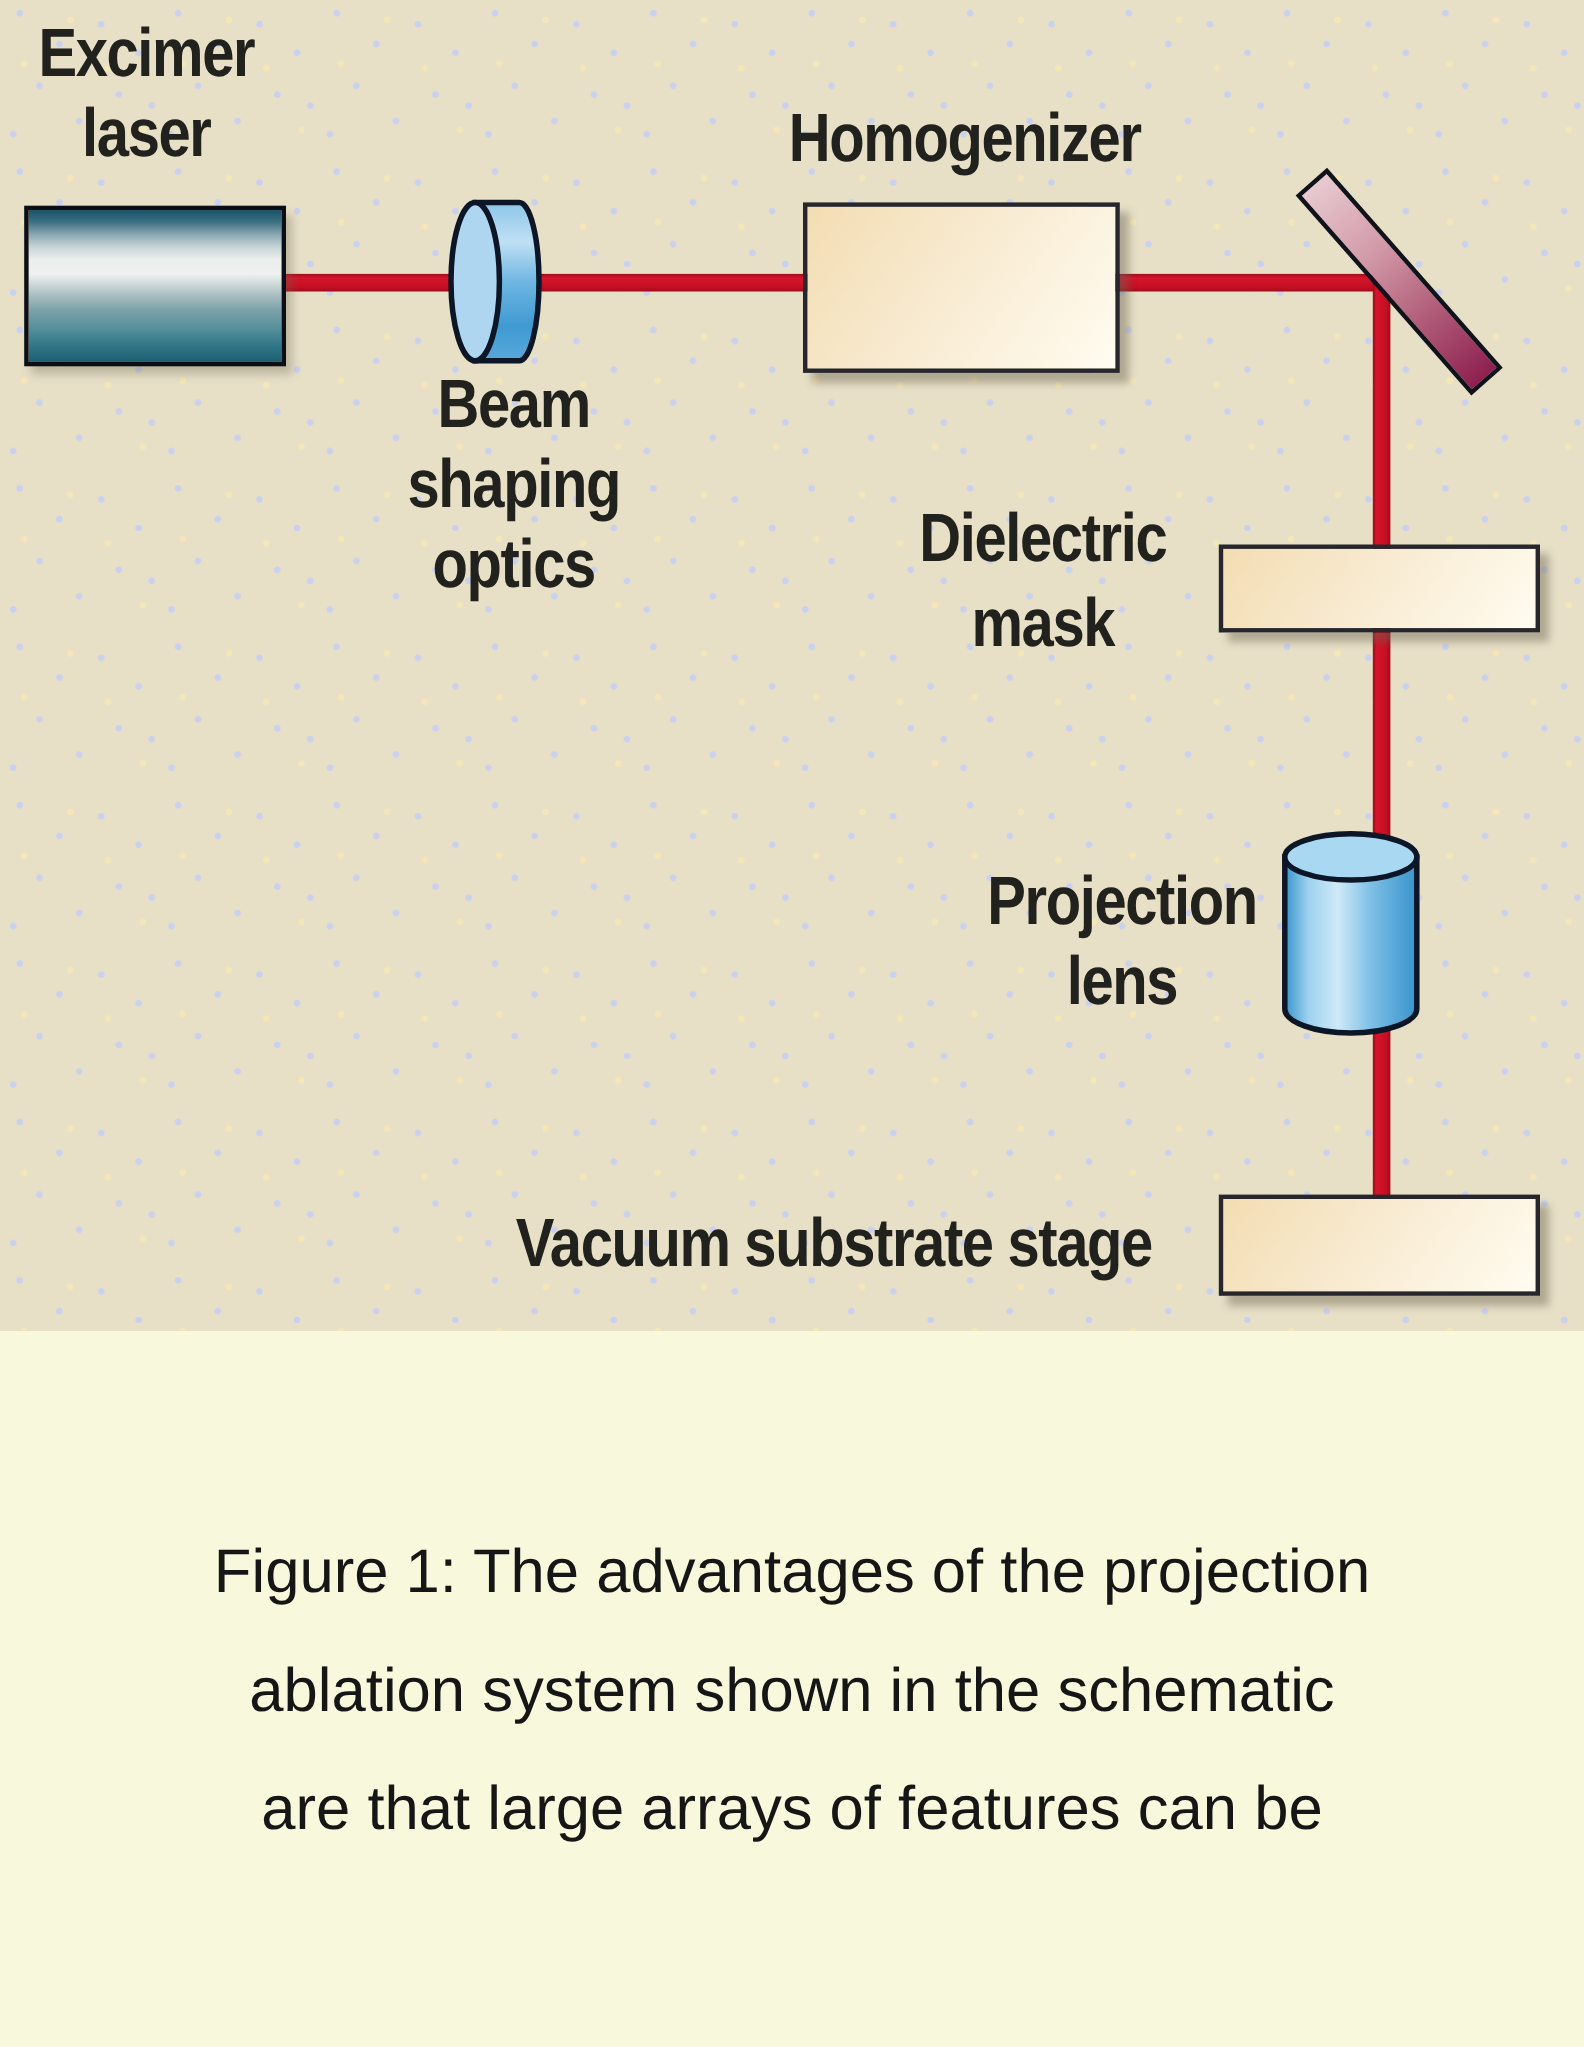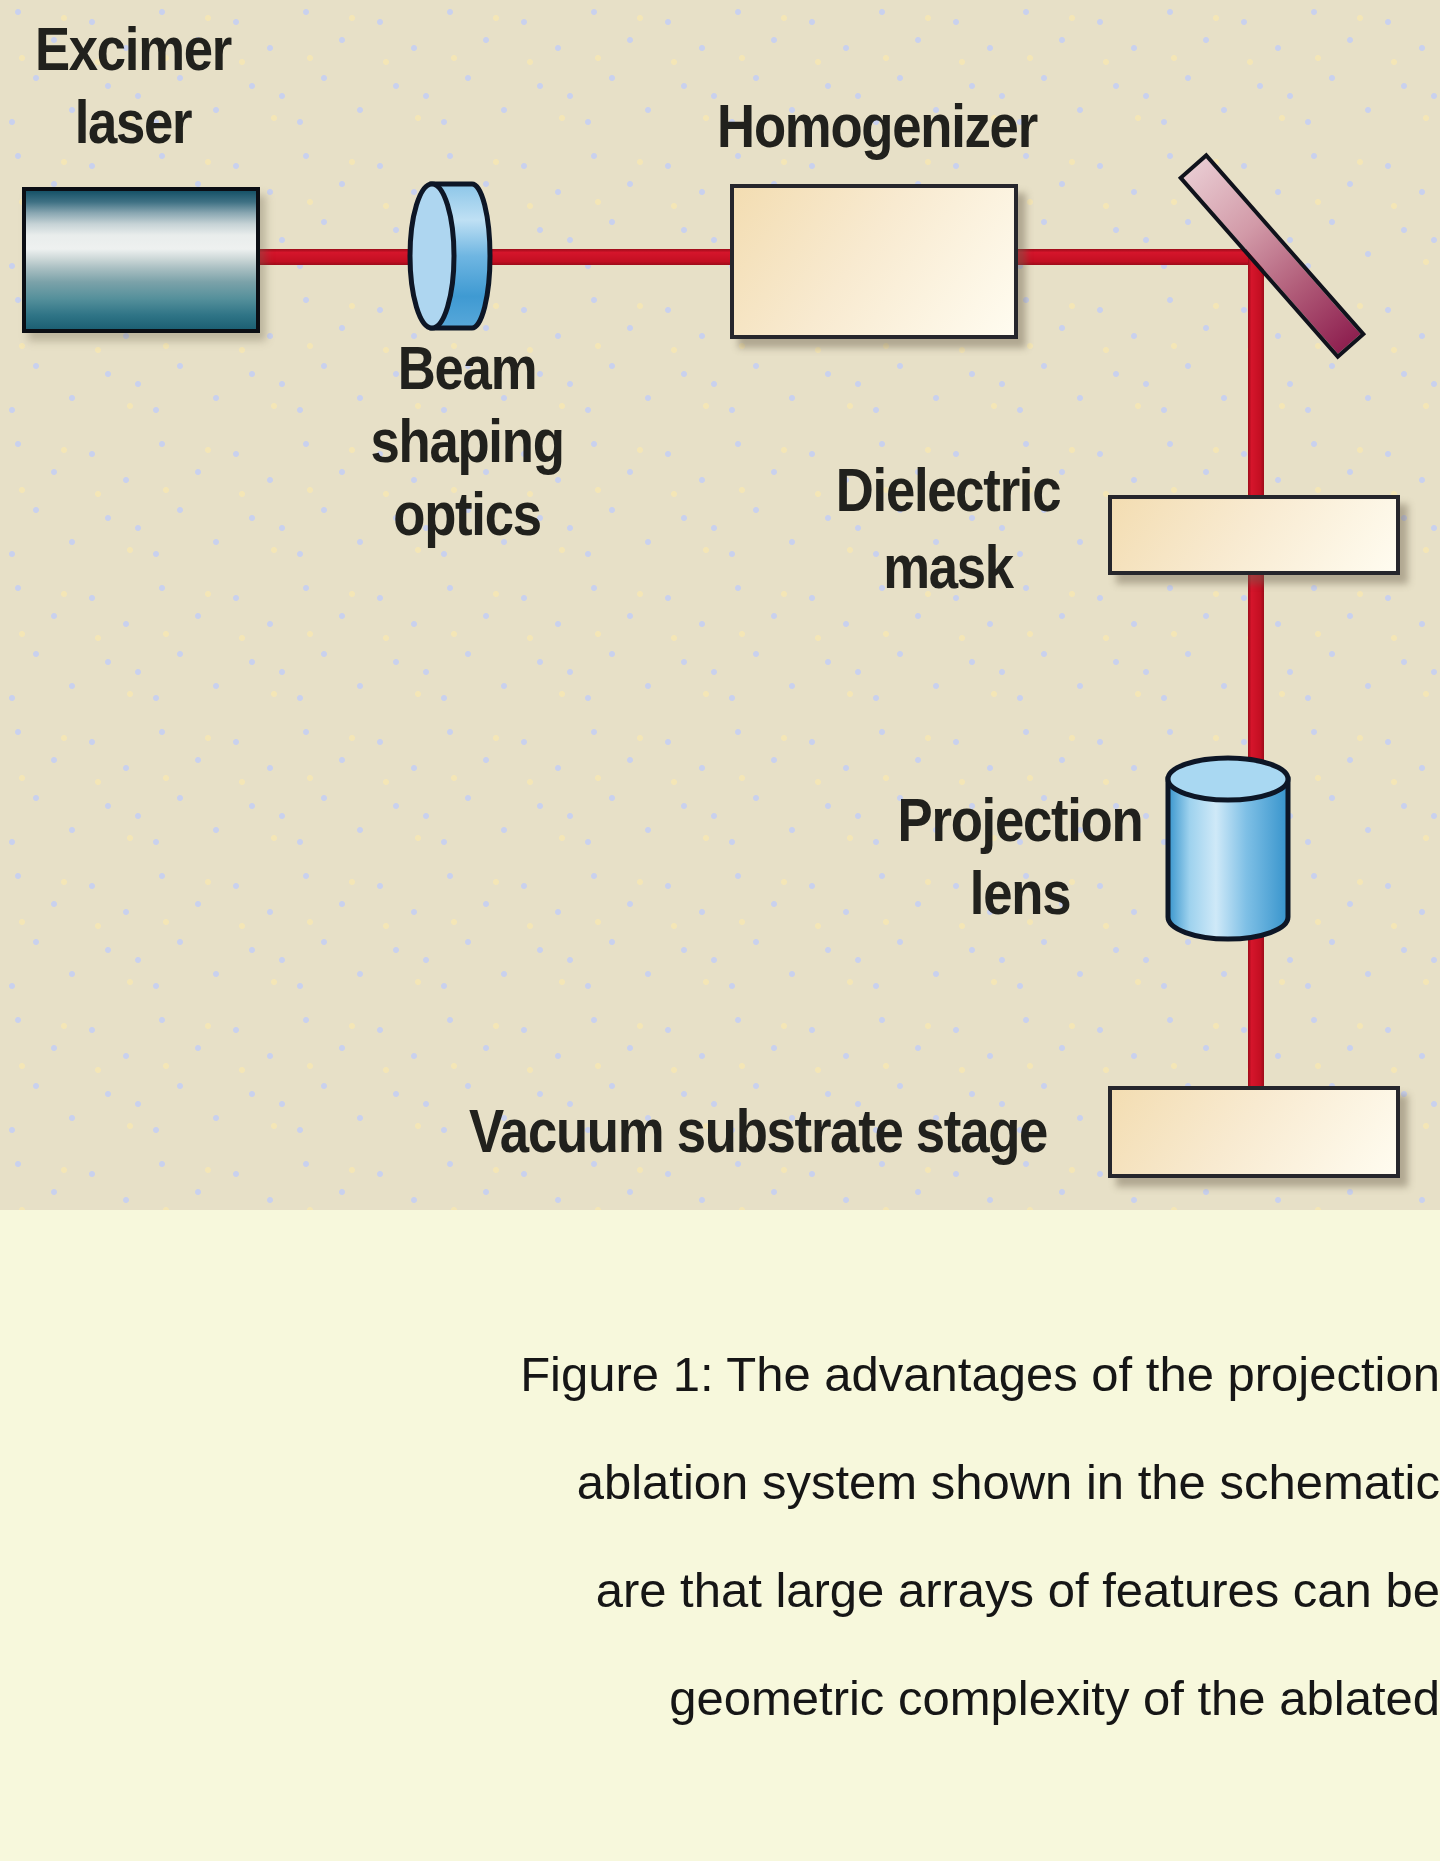--- a/index.html
+++ b/index.html
@@ -88,22 +88,22 @@
   .lbl-mask{left:798px;top:451px;width:300px;line-height:77px;}
   .lbl-projection{left:870px;top:783px;width:300px;}
   .lbl-stage{left:398px;top:1094px;width:720px;}
   
   .caption{
     position:absolute;left:0;top:1210px;width:1440px;height:651px;
     background:#f7f8dc;
     display:flex;flex-direction:column;justify-content:center;
   }
   .caption .cap-line{
-    font-size:49px;line-height:108px;color:#161616;
-    text-align:right;white-space:nowrap;
+    font-size:56px;line-height:108px;color:#161616;
+    text-align:center;white-space:nowrap;
   }
 </style>
 </head>
 <body>
 
 <div class="screen">
 
   <div class="diagram">
 
     <div class="beam-h"></div>
@@ -175,16 +175,15 @@
     </div>
 
     <div class="lbl lbl-stage">Vacuum substrate stage</div>
 
   </div>
 
   <div class="caption">
     <div class="cap-line">Figure 1: The advantages of the projection</div>
     <div class="cap-line">ablation system shown in the schematic</div>
     <div class="cap-line">are that large arrays of features can be</div>
-    <div class="cap-line">geometric complexity of the ablated</div>
   </div>
 
 </div>
 
 </body></html>

